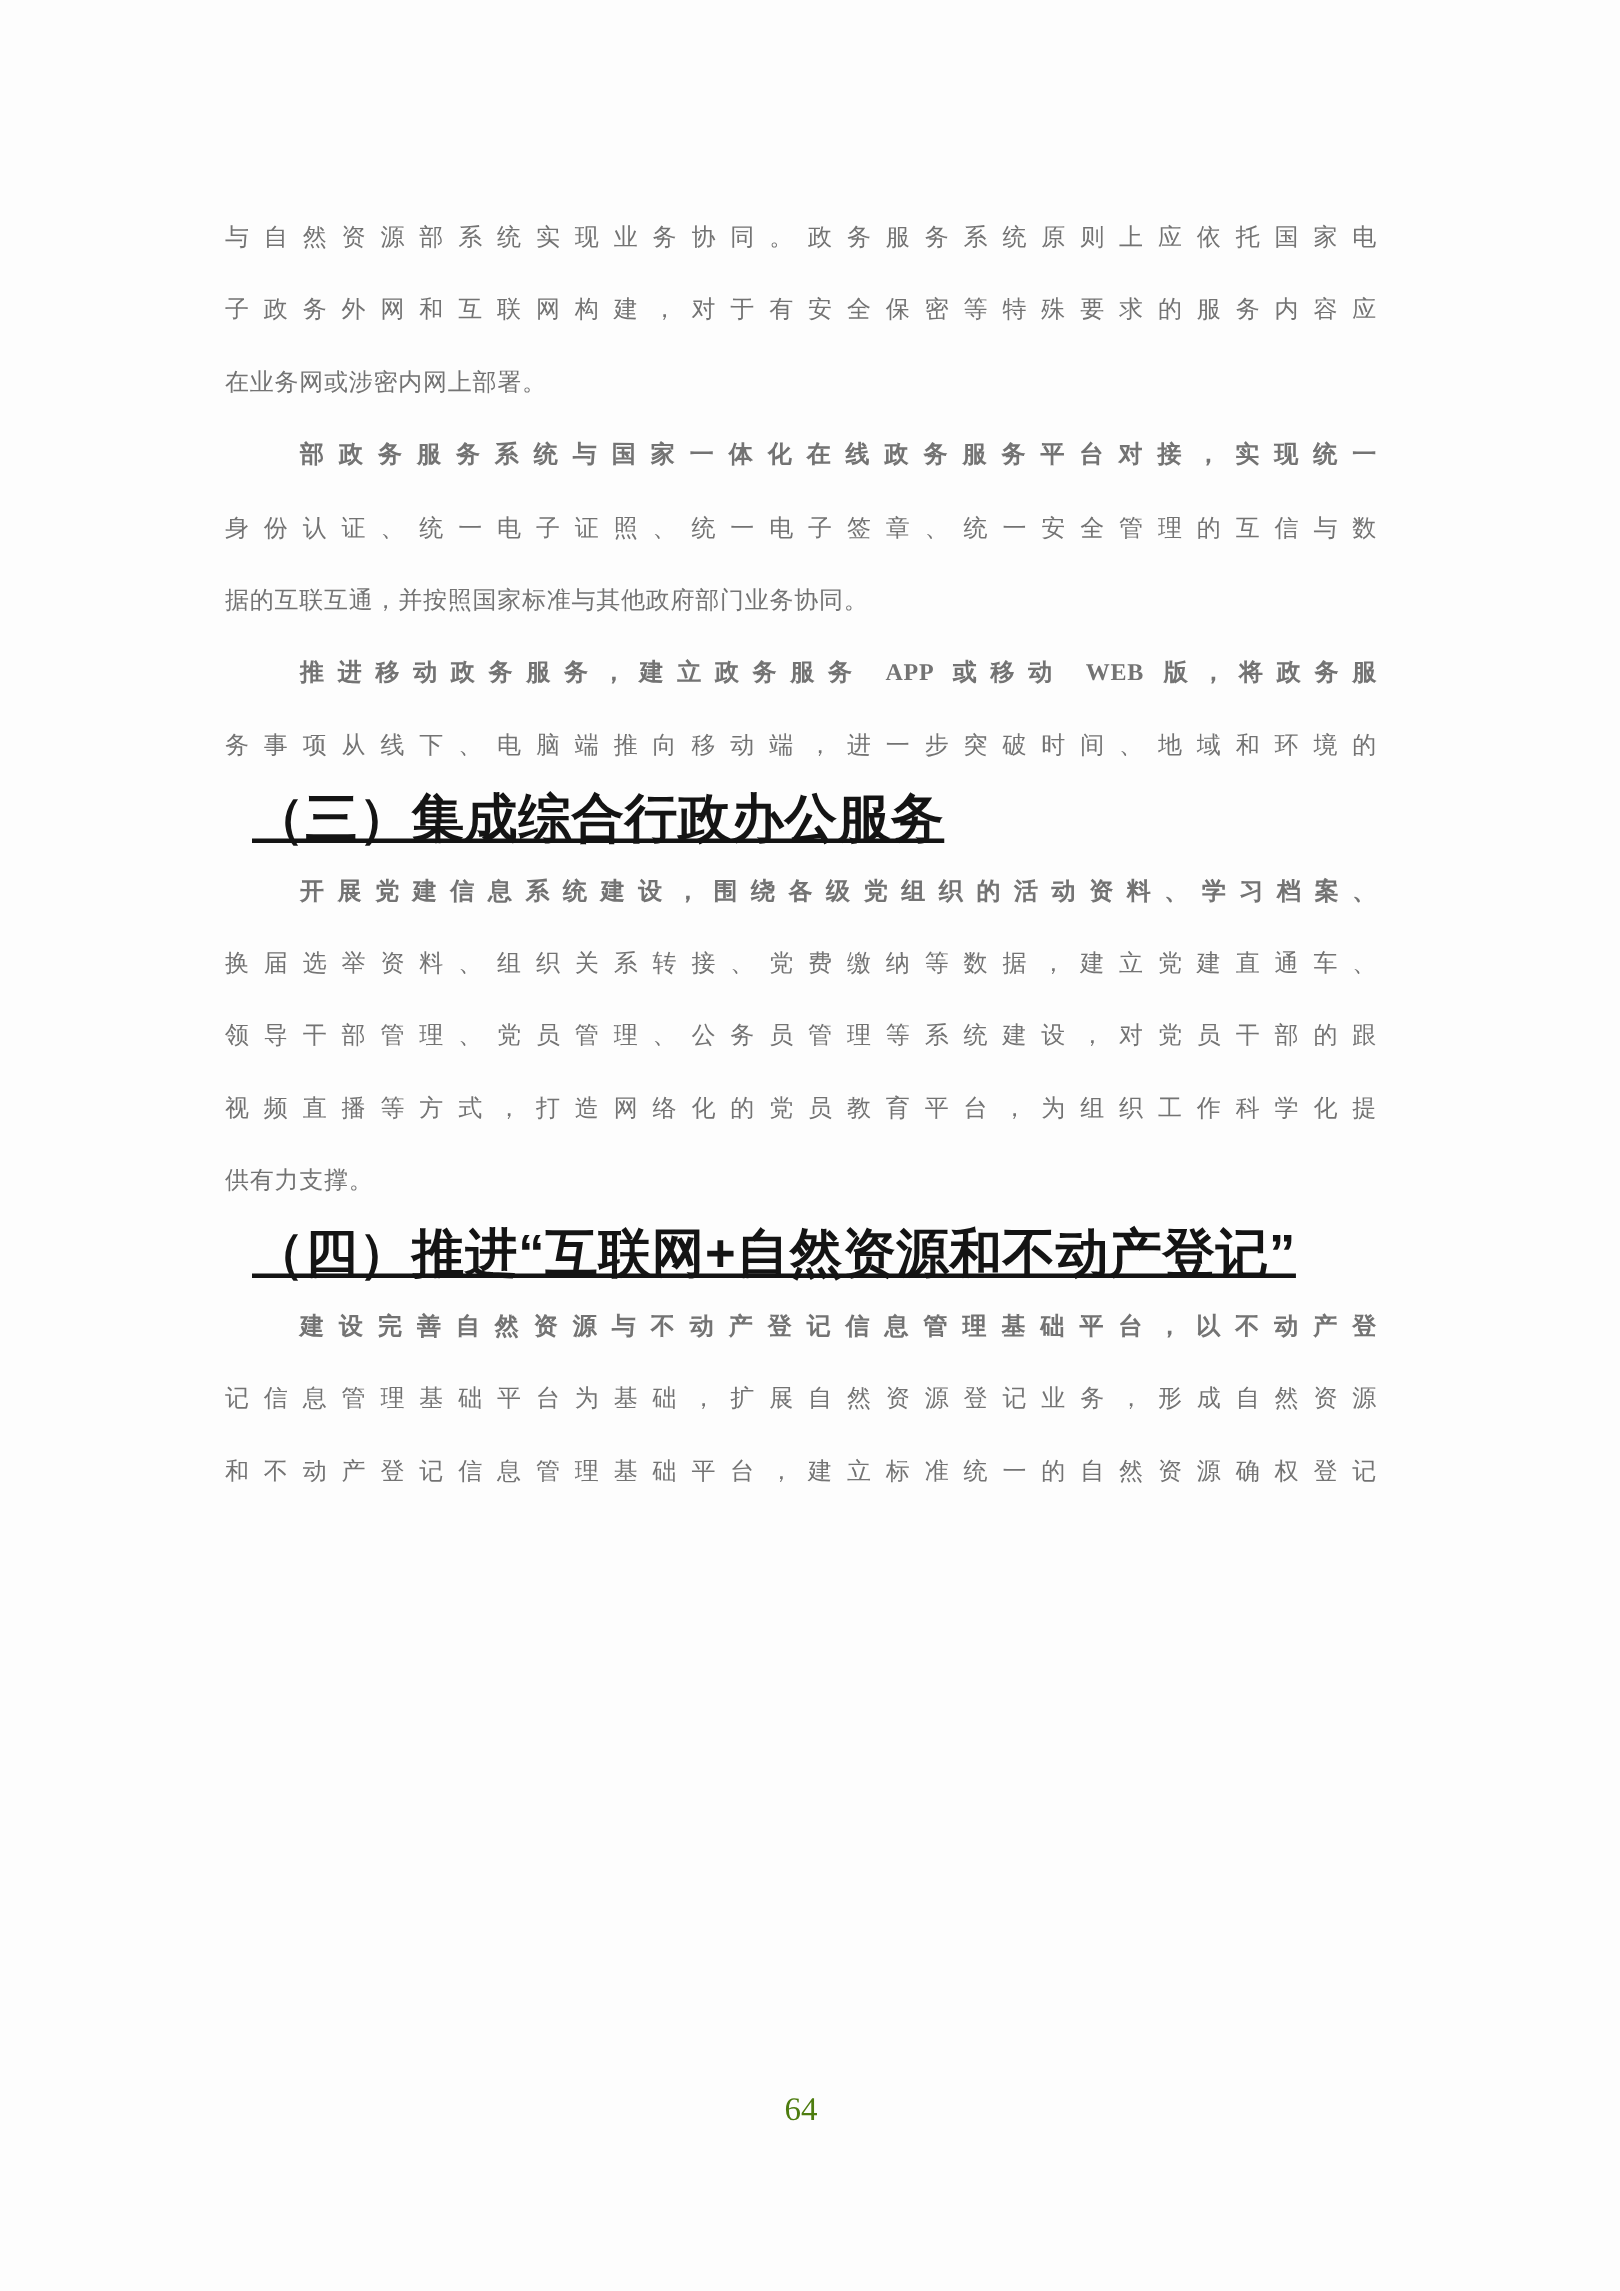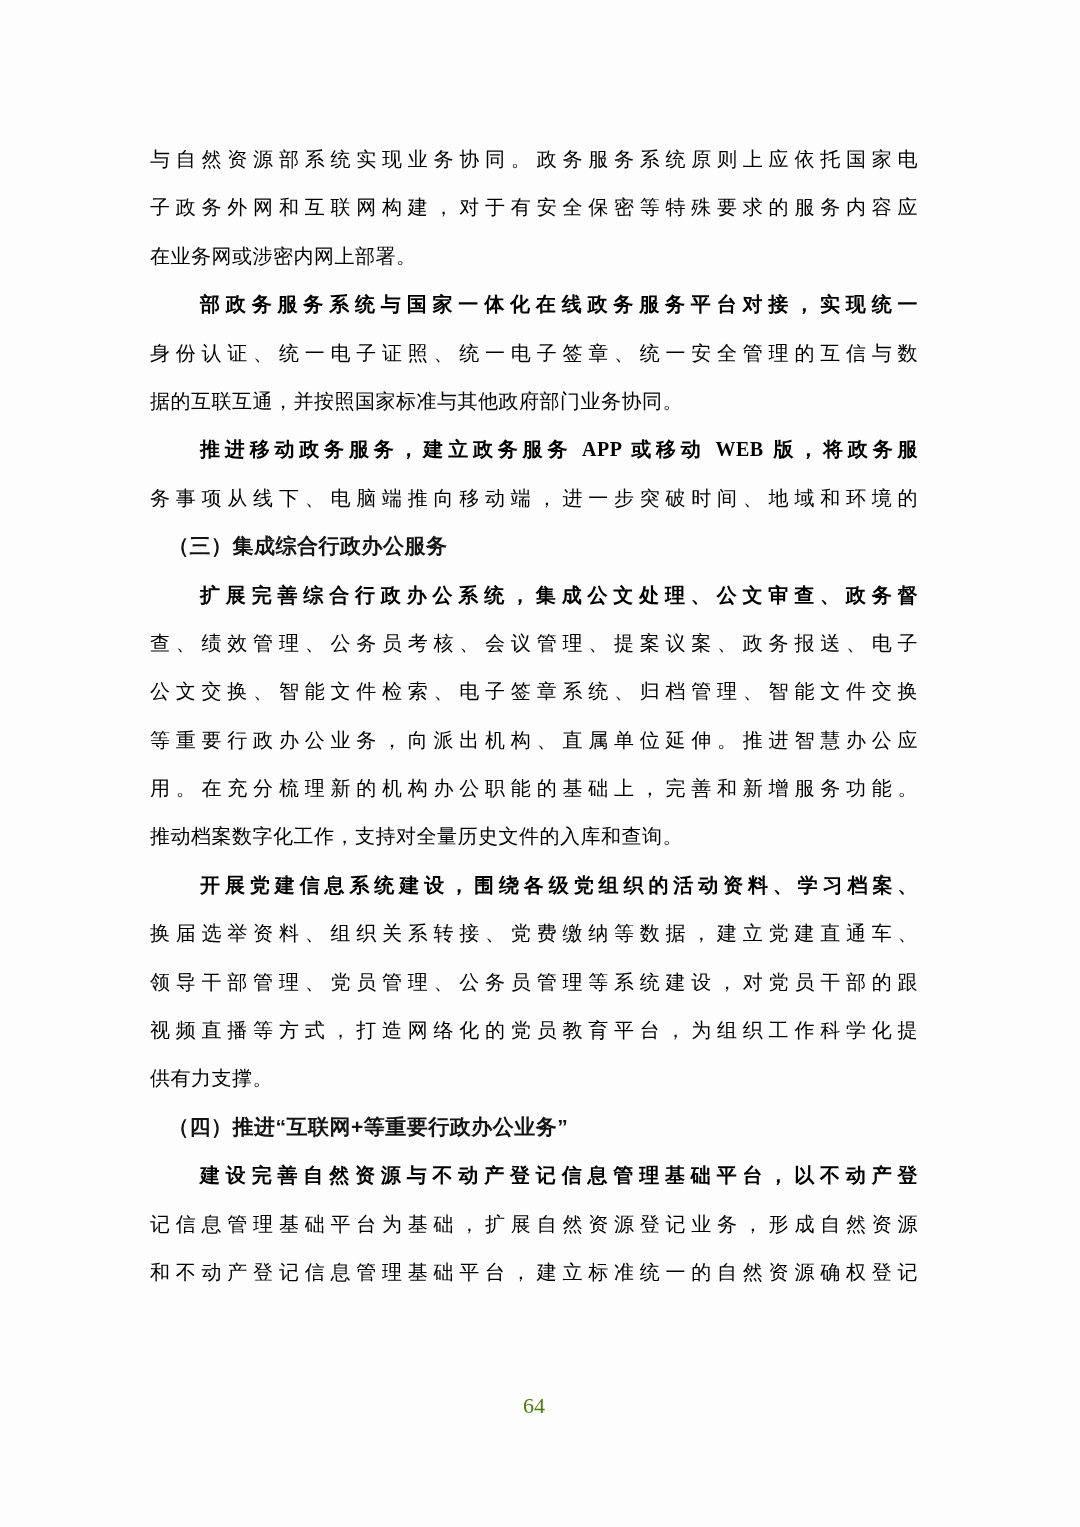--- a/index.html
+++ b/index.html
@@ -16,47 +16,48 @@
     color: #2a2a2a;
     overflow: hidden;
   }
   .content {
     position: absolute;
     left: 150px;
     top: 135px;
     width: 768px;
   }
   .line {
-    font-size: 20px;
+    font-size: 16px;
     line-height: 48.4px;
     height: 48.4px;
     overflow: hidden;
     white-space: nowrap;
     text-align: left;
-    color: #000000;
+    color: #737373;
     letter-spacing: 0.5px;
   }
   .line.fill {
     white-space: normal;
     text-align: justify;
     text-align-last: justify;
   }
   .line.first {
     text-indent: 50px;
     font-weight: bold;
   }
   .line.heading {
     font-family: "Liberation Sans", "DejaVu Sans", sans-serif;
     font-weight: 700;
-    font-size: 21px;
+    font-size: 35px;
     color: #141414;
     text-indent: 18px;
     text-align: left;
     text-align-last: auto;
     white-space: nowrap;
+    text-decoration: underline;
   }
   .footer {
     position: absolute;
     top: 1392px;
     left: 0;
     width: 1068px;
     text-align: center;
     font-size: 22px;
     line-height: 28px;
     color: #4d7c0f;
@@ -81,38 +82,30 @@
       <div class="line">据的互联互通，并按照国家标准与其他政府部门业务协同。</div>
     </div>
 
     <div>
       <div class="line fill first">推进移动政务服务，建立政务服务 APP 或移动 WEB 版，将政务服</div>
       <div class="line fill">务事项从线下、电脑端推向移动端，进一步突破时间、地域和环境的</div>
     </div>
 
     <div class="line heading">（三）集成综合行政办公服务</div>
 
-    <div>
-      <div class="line fill first">扩展完善综合行政办公系统，集成公文处理、公文审查、政务督</div>
-      <div class="line fill">查、绩效管理、公务员考核、会议管理、提案议案、政务报送、电子</div>
-      <div class="line fill">公文交换、智能文件检索、电子签章系统、归档管理、智能文件交换</div>
-      <div class="line fill">等重要行政办公业务，向派出机构、直属单位延伸。推进智慧办公应</div>
-      <div class="line fill">用。在充分梳理新的机构办公职能的基础上，完善和新增服务功能。</div>
-      <div class="line">推动档案数字化工作，支持对全量历史文件的入库和查询。</div>
-    </div>
 
     <div>
       <div class="line fill first">开展党建信息系统建设，围绕各级党组织的活动资料、学习档案、</div>
       <div class="line fill">换届选举资料、组织关系转接、党费缴纳等数据，建立党建直通车、</div>
       <div class="line fill">领导干部管理、党员管理、公务员管理等系统建设，对党员干部的跟</div>
       <div class="line fill">视频直播等方式，打造网络化的党员教育平台，为组织工作科学化提</div>
       <div class="line">供有力支撑。</div>
     </div>
 
-    <div class="line heading">（四）推进“互联网+等重要行政办公业务”</div>
+    <div class="line heading">（四）推进“互联网+自然资源和不动产登记”</div>
 
     <div>
       <div class="line fill first">建设完善自然资源与不动产登记信息管理基础平台，以不动产登</div>
       <div class="line fill">记信息管理基础平台为基础，扩展自然资源登记业务，形成自然资源</div>
       <div class="line fill">和不动产登记信息管理基础平台，建立标准统一的自然资源确权登记</div>
     </div>
 
   </div>
 
   <div class="footer">64</div>

